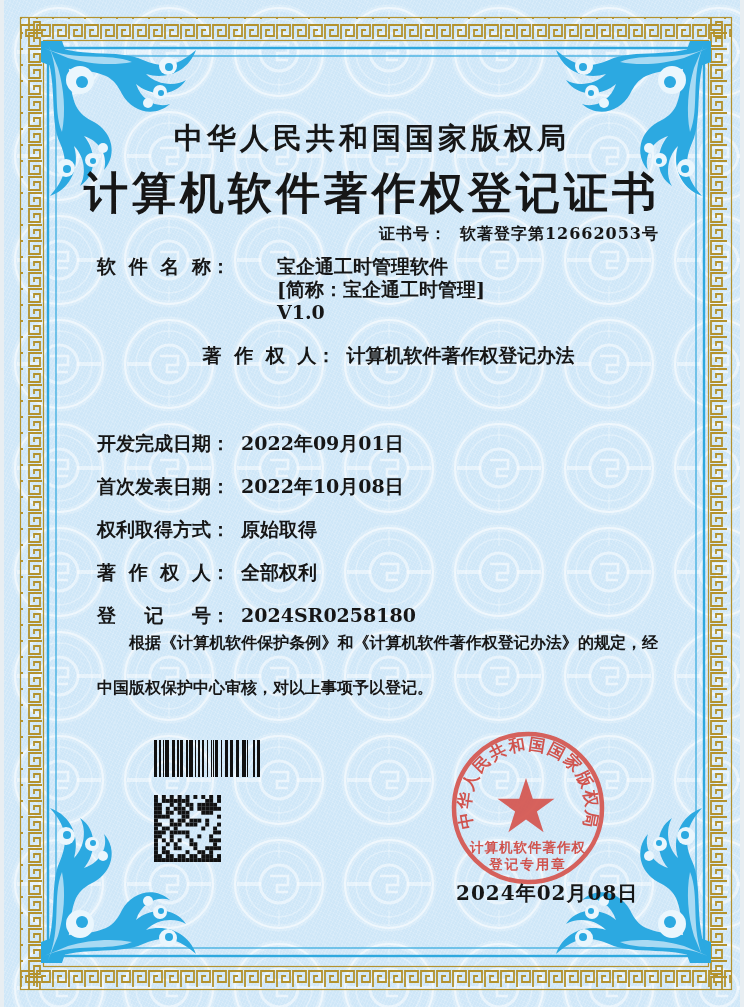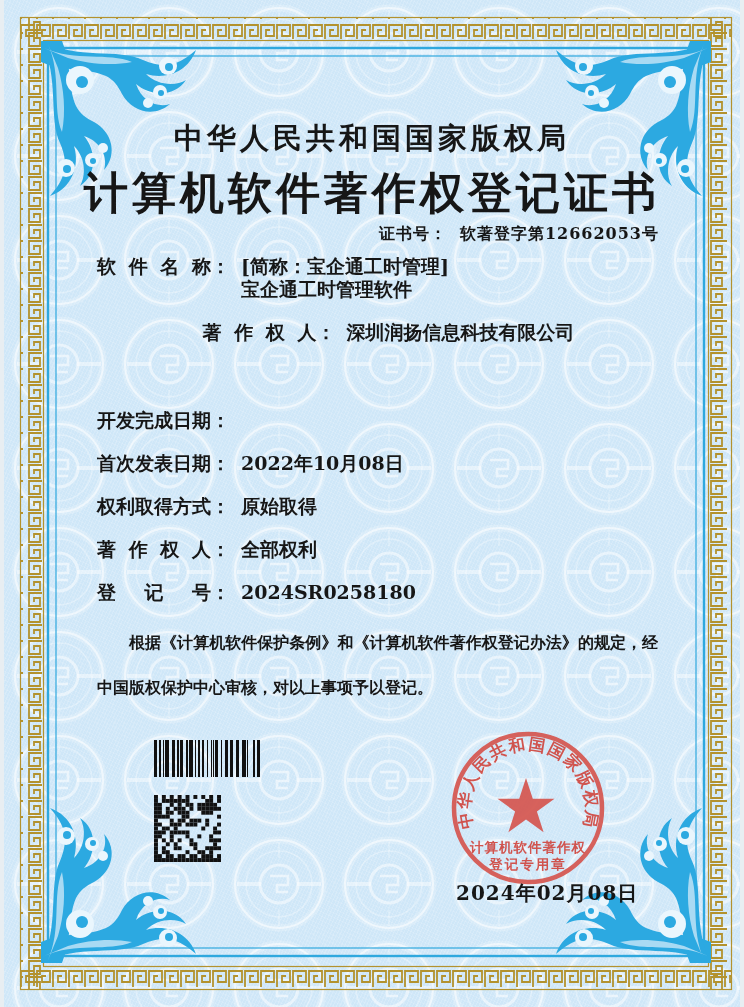--- a/index.html
+++ b/index.html
@@ -42,21 +42,21 @@
   .cert-no .v{margin-left:13px;margin-top:12px;}
 
   .fields{
     position:absolute;top:255px;left:93px;right:60px;
   }
   .field-row{
     display:flex;align-items:flex-start;
     font-size:19px;font-weight:bold;line-height:23px;
     margin-bottom:20px;
   }
-  .field-row:nth-child(1){}
+  .field-row:nth-child(1){gap:36px;}
   .field-row:nth-child(2){margin-bottom:65px;justify-content:center;}
   .field-label{flex:none;display:flex;}
   .label-text{
     display:inline-block;width:114px;
     text-align:justify;text-align-last:justify;
   }
   .field-value{margin-left:11px;}
   .field-value .vline{white-space:nowrap;}
 
   .statement{
@@ -163,37 +163,41 @@
       <span>证书号：</span><span class="v">软著登字第12662053号</span>
     </div>
 
     <div class="fields" id="fields-container">
         <div class="field-row">
           <div class="field-label">
             <span class="label-text">软件名称</span>
             <span>：</span>
           </div>
           <div class="field-value">
+            <div class="vline">宝企通工时管理软件</div>
             <div class="vline">[简称：宝企通工时管理]</div>
-            <div class="vline">宝企通工时管理软件</div>
+            <div class="vline">V1.0</div>
           </div>
         </div>
         <div class="field-row">
           <div class="field-label">
             <span class="label-text">著作权人</span>
             <span>：</span>
           </div>
           <div class="field-value">
-            <div class="vline">深圳润扬信息科技有限公司</div>
+            <div class="vline">计算机软件著作权登记办法</div>
           </div>
         </div>
         <div class="field-row">
           <div class="field-label">
             <span class="label-text">开发完成日期</span>
             <span>：</span>
+          </div>
+          <div class="field-value">
+            <div class="vline">2022年09月01日</div>
           </div>
         </div>
         <div class="field-row">
           <div class="field-label">
             <span class="label-text">首次发表日期</span>
             <span>：</span>
           </div>
           <div class="field-value">
             <div class="vline">2022年10月08日</div>
           </div>

